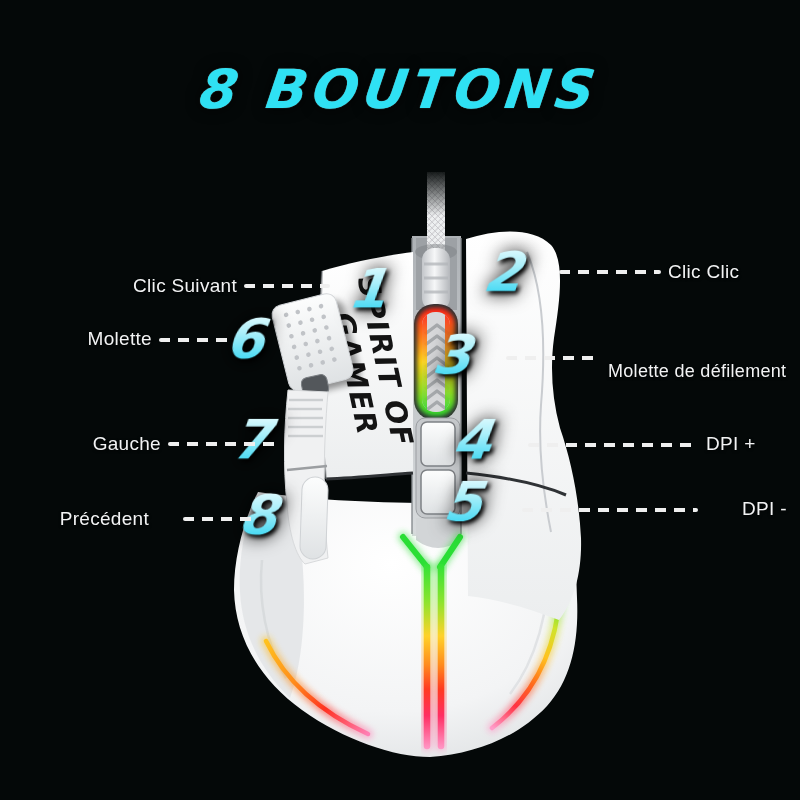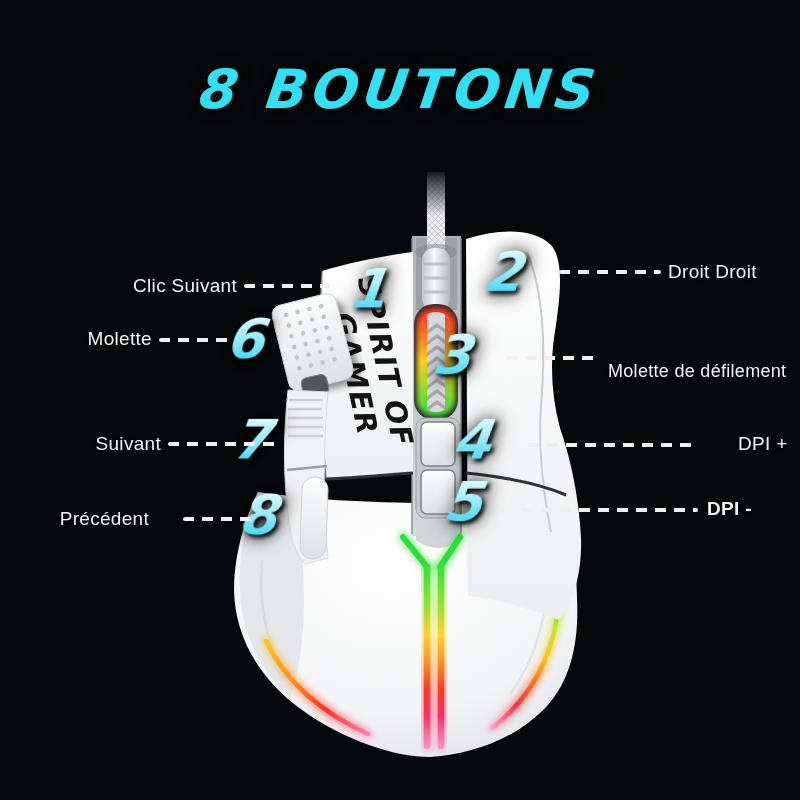--- a/index.html
+++ b/index.html
@@ -41,22 +41,22 @@
   .dash{
     position:absolute;height:4px;border-radius:2px;
     background:repeating-linear-gradient(90deg,#efefef 0,#efefef 11px,transparent 11px,transparent 19px);
   }
   
   #n1{left:354px;top:261px;} #n2{left:489px;top:244px;}
   #n3{left:438px;top:327px;} #n4{left:458px;top:412px;}
   #n5{left:449px;top:474px;} #n6{left:231px;top:311px;}
   #n7{left:237px;top:412px;} #n8{left:244px;top:487px;}
   #l1{right:563px;top:275px;} #l2{left:668px;top:261px;}
-  #l3{left:608px;top:361px;font-size:18px;text-align:center;} #l4{left:706px;top:433px;margin-left:32px;}
-  #l5{left:707px;top:498px;font-weight:bold;} #l6{right:648px;top:328px;}
+  #l3{left:608px;top:361px;font-size:18px;text-align:center;} #l4{left:706px;top:433px;}
+  #l5{left:742px;top:498px;} #l6{right:648px;top:328px;}
   #l7{right:639px;top:433px;} #l8{right:651px;top:508px;}
   #d1{left:244px;top:284px;width:86px;}
   #d2{left:559px;top:270px;width:102px;}
   #d3{left:506px;top:356px;width:95px;}
   #d4{left:528px;top:443px;width:170px;}
   #d5{left:522px;top:508px;width:176px;}
   #d6{left:159px;top:338px;width:75px;}
   #d7{left:168px;top:442px;width:112px;}
   #d8{left:183px;top:517px;width:76px;}
 </style>
@@ -265,39 +265,39 @@
   </svg>
 
   <h1 class="title">8 BOUTONS</h1>
 
   <div class="num" id="n1">1</div>
   <div class="dash" id="d1"></div>
   <div class="lbl ralign" id="l1">Clic Suivant</div>
 
   <div class="num" id="n2">2</div>
   <div class="dash" id="d2"></div>
-  <div class="lbl" id="l2">Droit Droit</div>
+  <div class="lbl" id="l2">Clic Clic</div>
 
   <div class="num" id="n3">3</div>
   <div class="dash" id="d3"></div>
   <div class="lbl" id="l3">Molette de défilement</div>
 
   <div class="num" id="n4">4</div>
   <div class="dash" id="d4"></div>
   <div class="lbl" id="l4">DPI +</div>
 
   <div class="num" id="n5">5</div>
   <div class="dash" id="d5"></div>
   <div class="lbl" id="l5">DPI -</div>
 
   <div class="num" id="n6">6</div>
   <div class="dash" id="d6"></div>
   <div class="lbl ralign" id="l6">Molette</div>
 
   <div class="num" id="n7">7</div>
   <div class="dash" id="d7"></div>
-  <div class="lbl ralign" id="l7">Suivant</div>
+  <div class="lbl ralign" id="l7">Gauche</div>
 
   <div class="num" id="n8">8</div>
   <div class="dash" id="d8"></div>
   <div class="lbl ralign" id="l8">Précédent</div>
 
 </div>
 
 </body></html>

